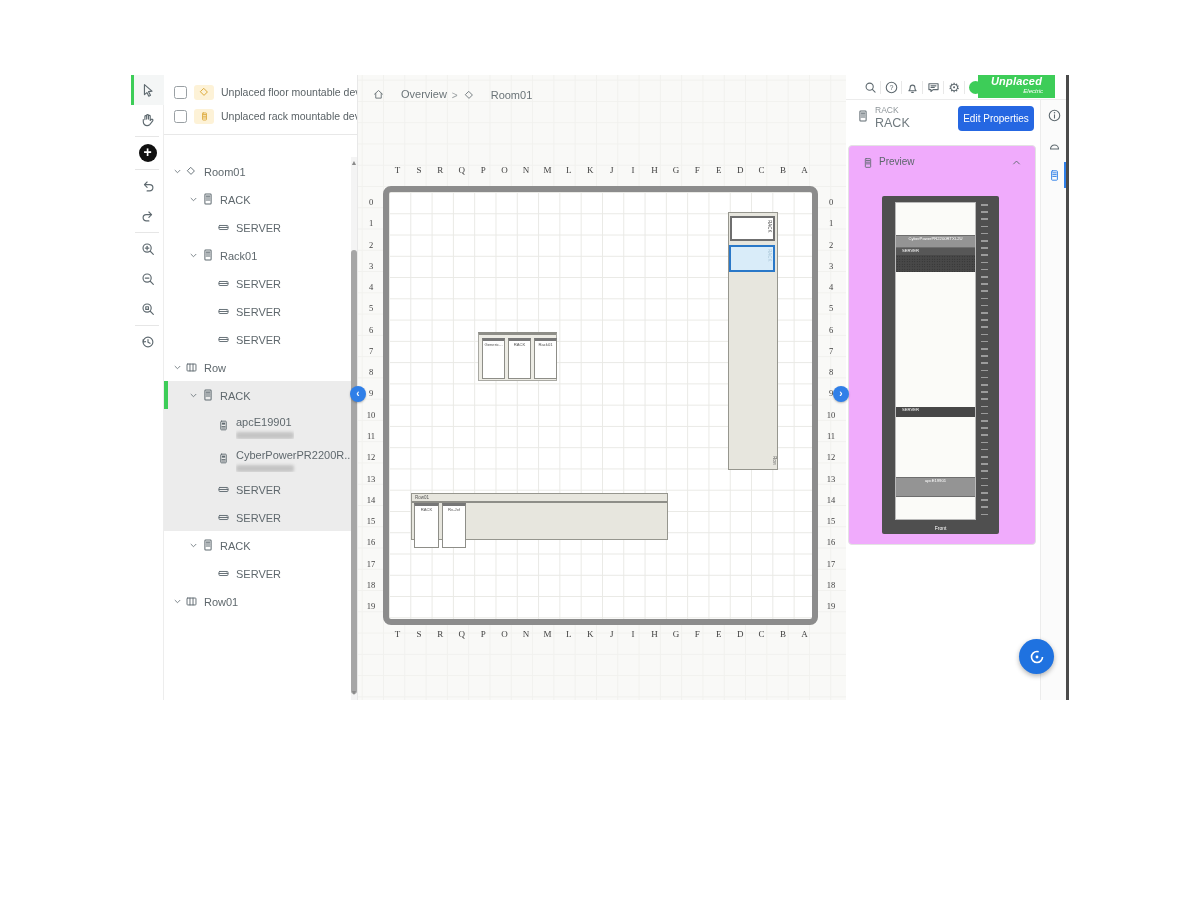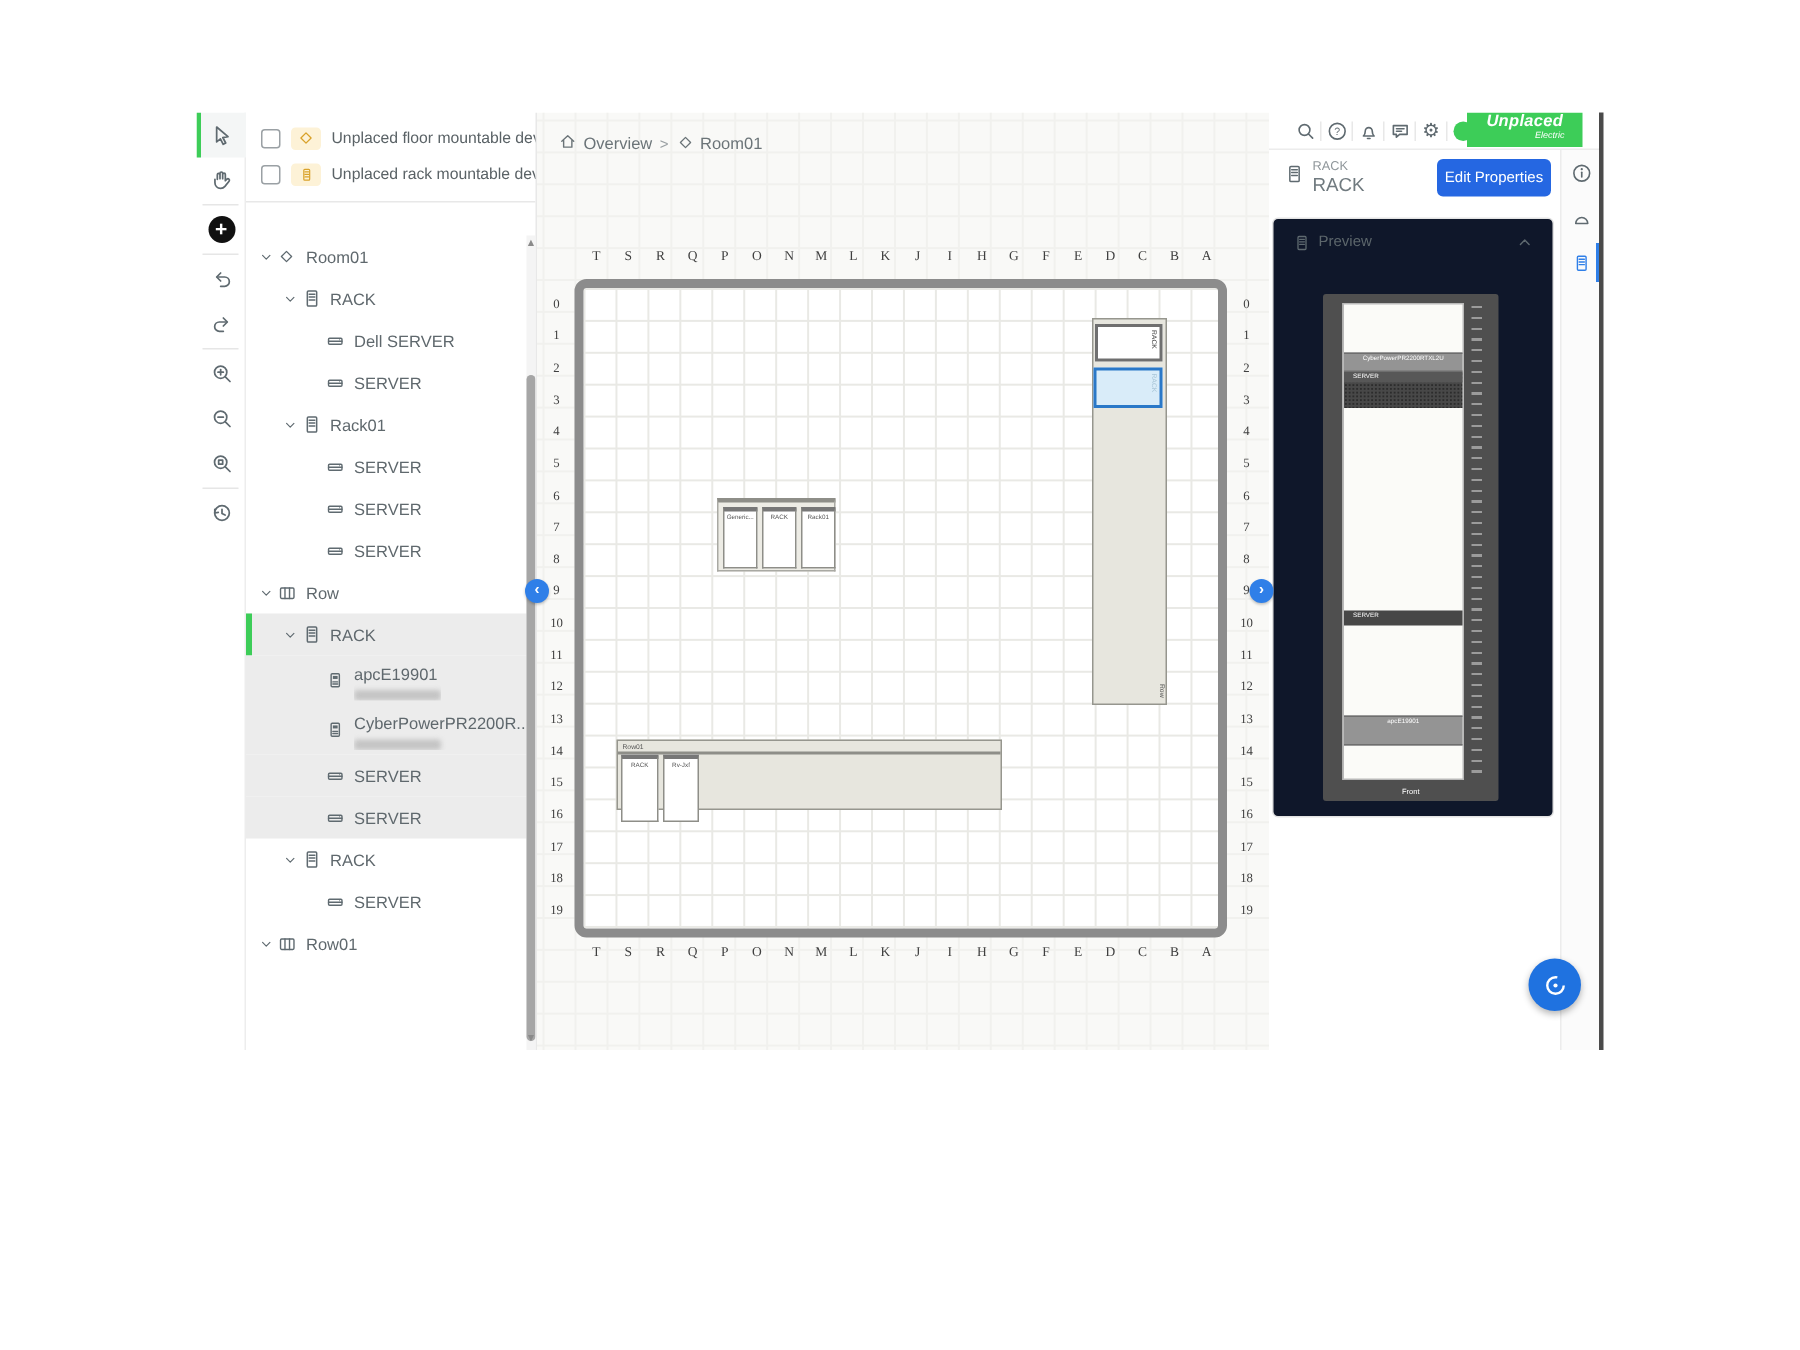--- a/index.html
+++ b/index.html
@@ -38,21 +38,21 @@
   .tree-sb-track { position:absolute; right:0; top:82px; width:6px; height:543px; background:#f4f4f4; }
   .tree-sb-thumb { position:absolute; right:0; top:93px; width:6px; height:444px; background:#a6a6a6; border-radius:3px; }
   .sb-arrow { position:absolute; right:-1px; width:8px; font-size:7px; color:#8a8a8a; text-align:center; }
 
   
   .canvas { position:absolute; left:227px; top:0; width:488px; height:625px; background:#f9f9f7;
     background-image:linear-gradient(#f1f1ee 1px,transparent 1px),linear-gradient(90deg,#f1f1ee 1px,transparent 1px);
     background-size:21.3px 21.27px; background-position:25px 111px; overflow:visible; }
   .breadcrumb { position:absolute; left:14px; top:13px; display:flex; align-items:center; gap:5px; color:#6b7478; font-size:11px; background:transparent; }
   .bc-sep { color:#9aa0a3; font-size:10px; }
-  .bc-item { display:flex; align-items:center; gap:4px; cursor:pointer; }
+  .bc-item { display:flex; align-items:flex-start; gap:16px; cursor:pointer; }
   .axis-letter { position:absolute; width:16px; text-align:center; font-family:"Liberation Serif",serif; font-size:9px; color:#3f3f3f; }
   .axis-num { position:absolute; width:14px; text-align:center; font-family:"Liberation Serif",serif; font-size:8.5px; color:#3f3f3f; }
   .room { position:absolute; left:25px; top:111px; width:435px; height:439px; border:6px solid #8c8c8c; border-radius:8px; background:#fff;
     background-image:linear-gradient(#e9e9e5 1px,transparent 1px),linear-gradient(90deg,#e9e9e5 1px,transparent 1px);
     background-size:21.3px 21.27px; }
   .obj { position:absolute; }
   .vrow { left:370px; top:137px; width:50px; height:258px; background:#e7e6de; border:1.5px solid #96968e; }
   .vrow-label { position:absolute; right:0px; bottom:4px; writing-mode:vertical-rl; font-size:4.5px; color:#555; }
   .vrack-white { position:absolute; left:372px; top:141px; width:45px; height:25px; background:#fff; border:2px solid #6f6f6f; }
   .vrack-label { position:absolute; right:1px; top:2px; writing-mode:vertical-rl; font-size:4.5px; color:#444; }
@@ -77,21 +77,21 @@
   .logo .l1 { font-size:11px; font-weight:bold; font-style:italic; line-height:13px; letter-spacing:.2px; }
   .logo .l2 { font-size:6px; font-style:italic; line-height:6px; text-align:right; padding-right:12px; }
 
   .right-panel { position:absolute; left:715px; top:25px; width:194px; height:600px; background:#fff; }
   .sel-header { position:relative; height:45px; }
   .sel-icon { position:absolute; left:10px; top:9px; color:#5f6a70; }
   .sel-type { position:absolute; left:29px; top:5px; font-size:8.5px; color:#8f969a; }
   .sel-name { position:absolute; left:29px; top:16px; font-size:12.5px; color:#707a7f; }
   .edit-btn { position:absolute; right:6px; top:6px; width:76px; height:25px; background:#2567e2; color:#fff; border:none; border-radius:4px; font-size:10px; font-family:"Liberation Sans",sans-serif; cursor:pointer; }
 
-  .preview-card { position:absolute; left:2px; top:45px; width:188px; height:400px; background:#0f172a; border:1px solid #e3e3e3; border-radius:4px; }
+  .preview-card { position:absolute; left:2px; top:45px; width:188px; height:400px; background:#f0abfc; border:1px solid #e3e3e3; border-radius:4px; }
   .pc-header { position:relative; height:30px; }
   .pc-icon { position:absolute; left:13px; top:9px; color:#5f6a70; }
   .pc-title { position:absolute; left:30px; top:10px; font-size:10px; color:#5c666b; }
   .pc-chevron { position:absolute; right:12px; top:9px; color:#5f6a70; cursor:pointer; }
   .rackview { position:absolute; left:33px; top:50px; width:117px; height:338px; background:#4f4f4f; border-radius:2px; }
   .rv-inner { position:absolute; left:13px; top:6px; width:81px; height:318px; background:#fbfbf8; border:1px solid #b9b9b9; }
   .rv-ticks { position:absolute; left:99px; top:8px; width:7px; height:314px;
     background:repeating-linear-gradient(to bottom,#9b9b9b 0 1.5px,transparent 1.5px 7.2px); }
   .rv-front { position:absolute; left:0; right:0; bottom:3px; text-align:center; font-size:5px; color:#fff; }
   .rv-dev { position:absolute; left:0; width:100%; overflow:hidden; }
@@ -222,31 +222,20 @@
           </span>
           <span class="ticon">
             <svg width="14" height="14" viewBox="0 0 18 18" fill="none" stroke="currentColor" stroke-width="1.3" stroke-linecap="round" stroke-linejoin="round">
               <rect x="5" y="2.5" width="8" height="13" rx="1"></rect>
               <line x1="6.6" y1="5.3" x2="11.4" y2="5.3"></line>
               <line x1="6.6" y1="7.8" x2="11.4" y2="7.8"></line>
               <line x1="6.6" y1="10.3" x2="11.4" y2="10.3"></line>
             </svg>
           </span>
           <span class="tlabels"><span class="tlabel">RACK</span></span>
-        </div>
-        <div class="trow h28" style="padding-left: 40px;">
-          <span class="chev"></span>
-          <span class="ticon">
-            <svg width="13" height="13" viewBox="0 0 18 18" fill="none" stroke="currentColor" stroke-width="1.3" stroke-linecap="round" stroke-linejoin="round">
-              <rect x="2.8" y="6.2" width="12.4" height="5.6" rx="1"></rect>
-              <line x1="2.8" y1="9" x2="15.2" y2="9"></line>
-              <circle cx="13" cy="7.6" r=".5" fill="#5f6a70" stroke="none"></circle>
-            </svg>
-          </span>
-          <span class="tlabels"><span class="tlabel">Dell SERVER</span></span>
         </div>
         <div class="trow h28" style="padding-left: 40px;">
           <span class="chev"></span>
           <span class="ticon">
             <svg width="13" height="13" viewBox="0 0 18 18" fill="none" stroke="currentColor" stroke-width="1.3" stroke-linecap="round" stroke-linejoin="round">
               <rect x="2.8" y="6.2" width="12.4" height="5.6" rx="1"></rect>
               <line x1="2.8" y1="9" x2="15.2" y2="9"></line>
               <circle cx="13" cy="7.6" r=".5" fill="#5f6a70" stroke="none"></circle>
             </svg>
           </span>

